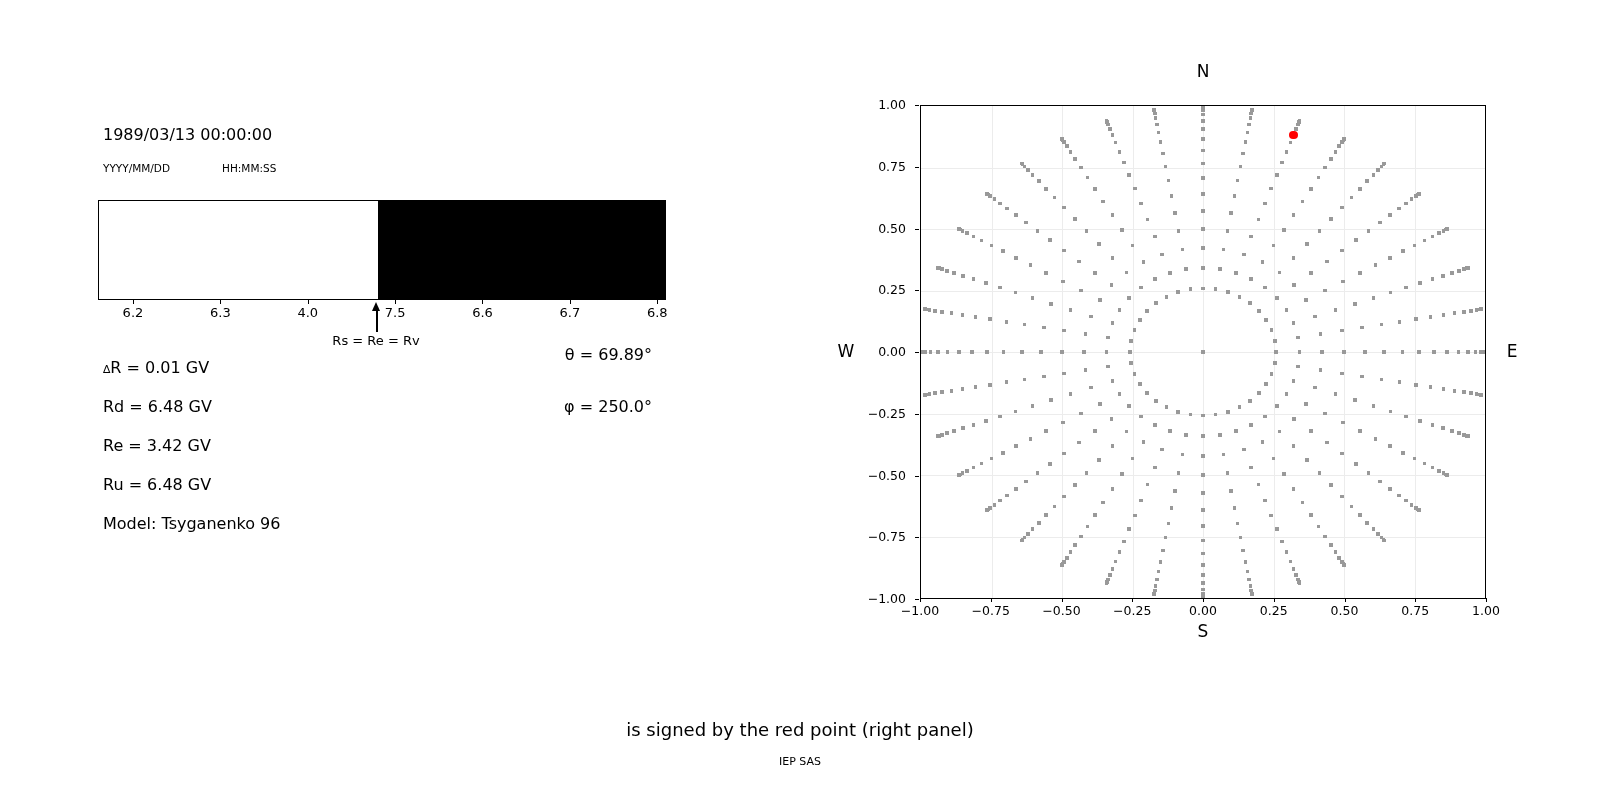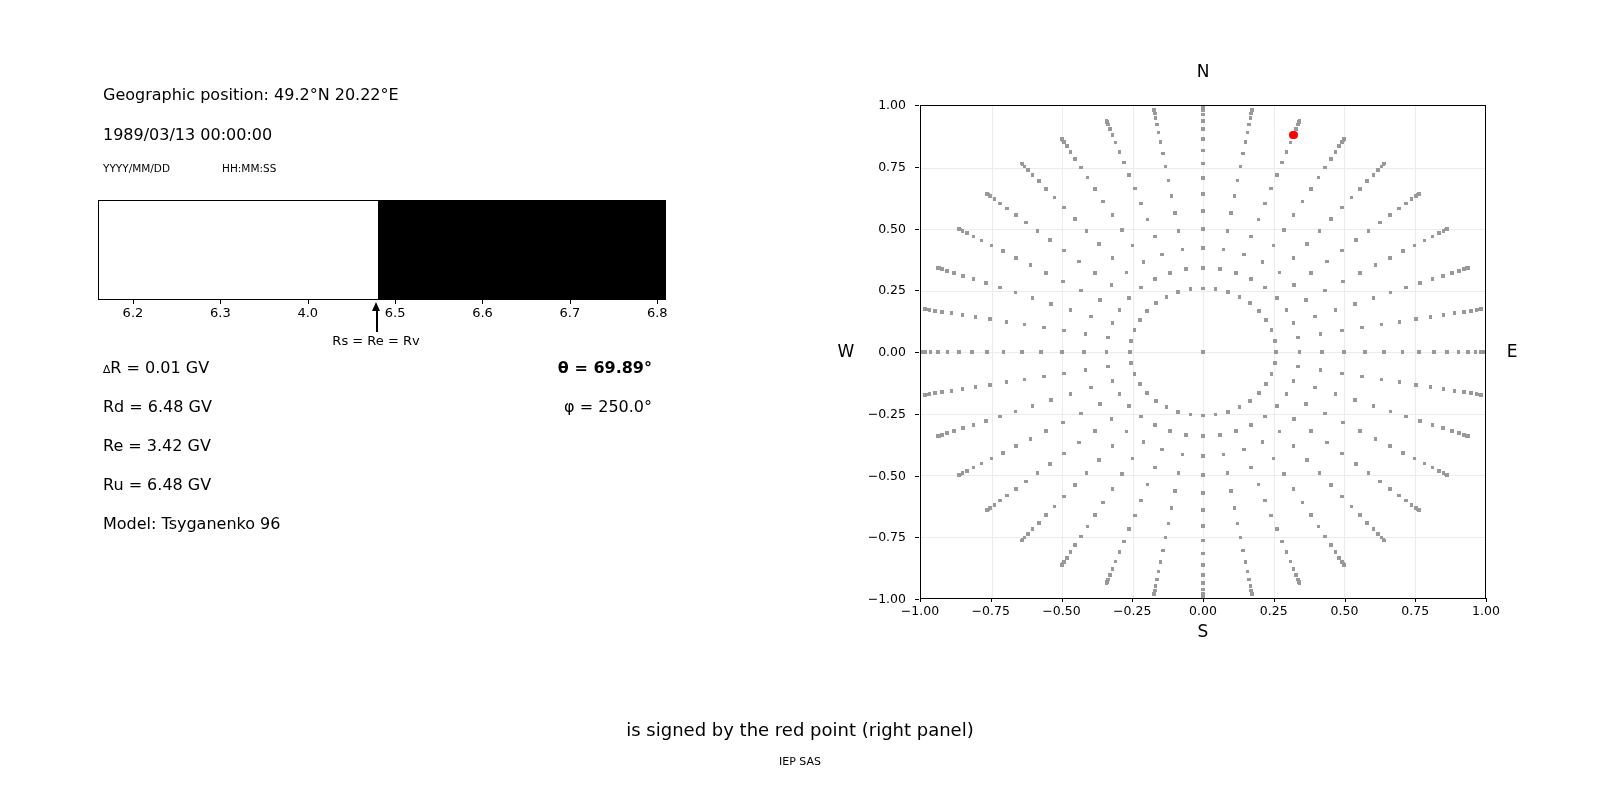--- a/index.html
+++ b/index.html
@@ -25,21 +25,21 @@
               border-left:4.5px solid transparent;border-right:4.5px solid transparent;
               border-bottom:9px solid #000;}
   .arrow-stem{left:376px;top:310px;width:1.5px;height:22px;background:#000;}
   .annot{left:276px;top:333px;width:200px;text-align:center;font-size:13px;}
   .row0{left:103px;top:358px;}
   .row1{left:103px;top:397px;}
   .row2{left:103px;top:436px;}
   .row3{left:103px;top:475px;}
   .row4{left:103px;top:514px;}
   .ang{left:98px;width:554px;text-align:right;}
-  .ang0{top:358px;font-weight:bold;}
+  .ang0{top:345px;}
   .ang1{top:397px;}
   .delta-sym{font-size:11px;}
   
   .scatter{left:920px;top:105px;width:566px;height:494px;border:1px solid #000;
            box-sizing:border-box;overflow:hidden;background:#fff;}
   .gridline{position:absolute;background:#ececec;}
   .dot{position:absolute;background:#999999;width:3.6px;height:3.6px;}
   .reddot{position:absolute;border-radius:50%;}
   .xtick-labels{left:920px;top:603px;width:566px;height:18px;font-size:12.5px;}
   .xtick-labels span{position:absolute;transform:translateX(-50%);}
@@ -56,39 +56,38 @@
   .c-e{left:1482px;top:341px;width:60px;}
   .cap{left:5px;top:688px;width:1590px;text-align:center;font-size:18px;line-height:21px;}
   .cap2{top:719px;}
   .credit{left:5px;top:755px;width:1590px;text-align:center;font-size:11px;}
 </style>
 </head>
 <body>
 
 <div class="canvas">
 
-  <div class="abs t16 geo">Geographic position: 49.2°N 20.22°E</div>
   <div class="abs t16 dtm">1989/03/13 00:00:00</div>
   <div class="abs t11 fmt-date">YYYY/MM/DD</div>
   <div class="abs t11 fmt-time">HH:MM:SS</div>
 
   <div class="abs bar-area">
     <div class="bar-box" id="bar-box">
         <div class="bar-seg" style="left: 0%; width: 49.2308%; background: rgb(255, 255, 255);"></div>
         <div class="bar-seg" style="left: 49.2308%; width: 50.7692%; background: rgb(0, 0, 0);"></div>
       </div>
     <div id="bar-ticks">
         <div class="bar-tick-mark" style="left: 34.9538px;"></div>
         <div class="bar-tick-label" style="left: 34.9538px;">6.2</div>
         <div class="bar-tick-mark" style="left: 122.338px;"></div>
         <div class="bar-tick-label" style="left: 122.338px;">6.3</div>
         <div class="bar-tick-mark" style="left: 209.723px;"></div>
         <div class="bar-tick-label" style="left: 209.723px;">4.0</div>
         <div class="bar-tick-mark" style="left: 297.108px;"></div>
-        <div class="bar-tick-label" style="left: 297.108px;">6.5</div>
+        <div class="bar-tick-label" style="left: 297.108px;">7.5</div>
         <div class="bar-tick-mark" style="left: 384.492px;"></div>
         <div class="bar-tick-label" style="left: 384.492px;">6.6</div>
         <div class="bar-tick-mark" style="left: 471.877px;"></div>
         <div class="bar-tick-label" style="left: 471.877px;">6.7</div>
         <div class="bar-tick-mark" style="left: 559.262px;"></div>
         <div class="bar-tick-label" style="left: 559.262px;">6.8</div>
       </div>
   </div>
   <div class="abs arrow-head"></div>
   <div class="abs arrow-stem"></div>

